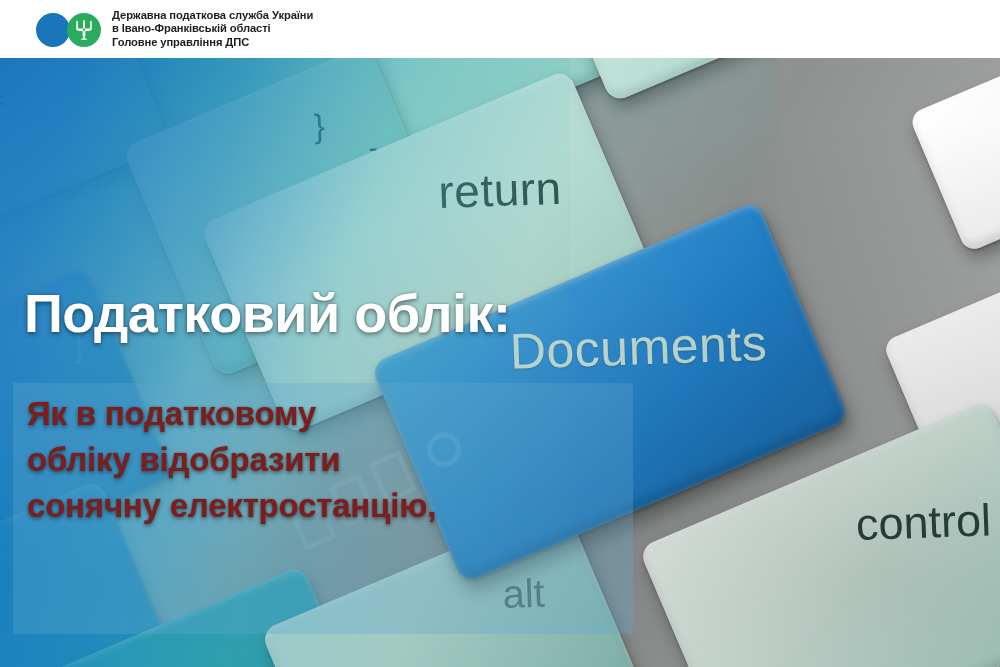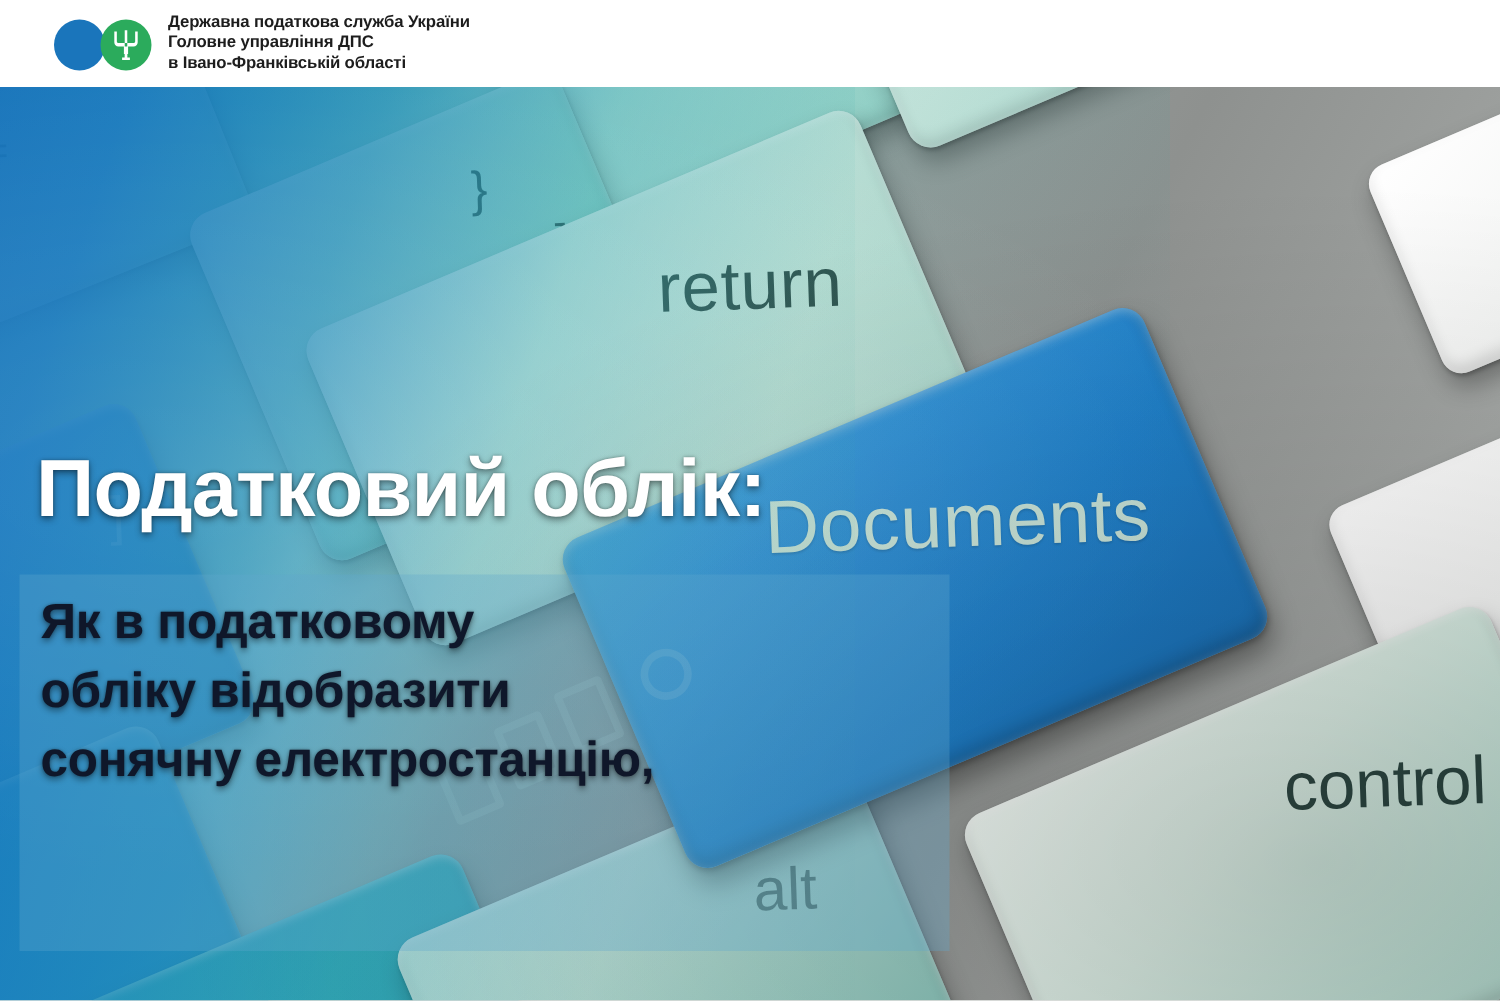--- a/index.html
+++ b/index.html
@@ -201,35 +201,35 @@
   .grain {
     position:absolute; inset:0;
     background:
       radial-gradient(ellipse at 18% 42%, rgba(255,255,255,0.10), rgba(0,0,0,0) 55%),
       radial-gradient(ellipse at 88% 85%, rgba(0,0,0,0.16), rgba(0,0,0,0) 62%);
     mix-blend-mode:normal;
   }
 
   
   .title {
-    position:absolute; left:24px; top:238px; z-index:30;
+    position:absolute; left:24px; top:225px; z-index:30;
     font-size:54px; font-weight:bold; color:#ffffff;
     letter-spacing:-0.5px; line-height:60px;
     text-shadow:0 2px 5px rgba(0,0,0,0.45), 0 0 2px rgba(0,0,0,0.30);
   }
 
   .subtitle-box {
     position:absolute; left:13px; top:325px; width:620px; height:251px;
     z-index:29; background:rgba(96,168,205,0.32);
     backdrop-filter:blur(0.5px);
   }
 
   .subtitle {
     position:absolute; left:27px; top:333px; width:600px; z-index:31;
-    font-size:33px; font-weight:bold; color:#0f172a;
+    font-size:33px; font-weight:bold; color:#7f1d1d;
     line-height:46px; letter-spacing:-0.2px;
     text-shadow:0 2px 4px rgba(0,0,0,0.45), 0 0 2px rgba(0,0,0,0.30);
   }
   .subtitle span { display:block; }
 </style>
 </head>
 <body>
 
 <div class="page">
 
@@ -240,22 +240,22 @@
       <svg class="trident" viewBox="0 0 20 22">
         <path d="M2.2 2.0 L2.2 9.2 C2.2 11.0 3.4 12.0 5.0 12.0 L5.0 9.6 C4.3 9.6 3.9 9.2 3.9 8.6 L3.9 2.0 Z
                  M17.8 2.0 L17.8 9.2 C17.8 11.0 16.6 12.0 15.0 12.0 L15.0 9.6 C15.7 9.6 16.1 9.2 16.1 8.6 L16.1 2.0 Z
                  M9.15 1.2 L10.85 1.2 L10.85 12.0 L9.15 12.0 Z
                  M5.0 9.6 L5.0 12.0 L15.0 12.0 L15.0 9.6 Z
                  M8.6 12.0 L11.4 12.0 L11.4 17.0 L10.9 17.0 L10.9 19.4 L12.6 19.4 L12.6 21.0 L7.4 21.0 L7.4 19.4 L9.1 19.4 L9.1 17.0 L8.6 17.0 Z" fill="#ffffff"></path>
       </svg>
     </div>
     <div class="org">
       <div>Державна податкова служба України</div>
+      <div>в Івано-Франківській області</div>
       <div>Головне управління ДПС</div>
-      <div>в Івано-Франківській області</div>
     </div>
   </div>
 
   <div class="stage">
 
     <div class="kb-body layer"></div>
 
     <div class="key k-topmid"></div>
     <div class="key k-topright"></div>
 

